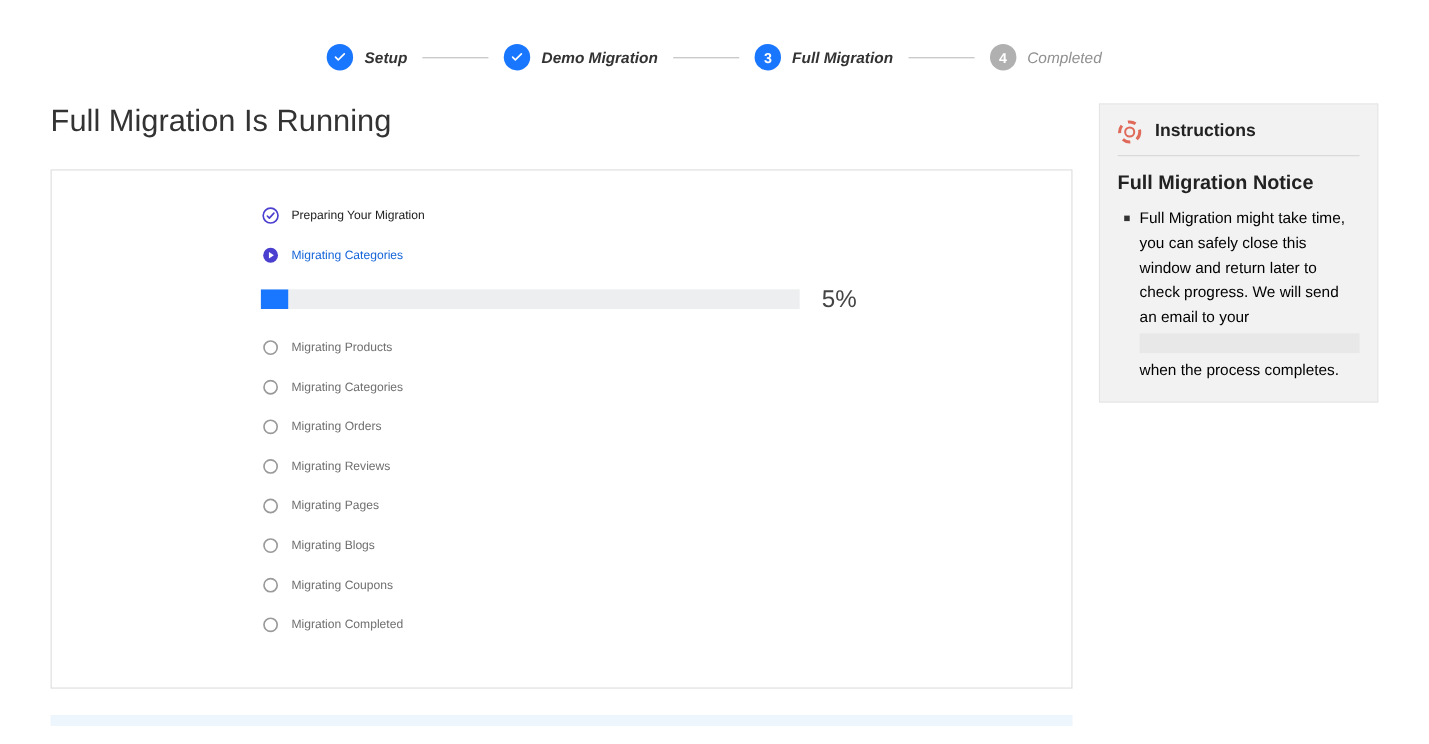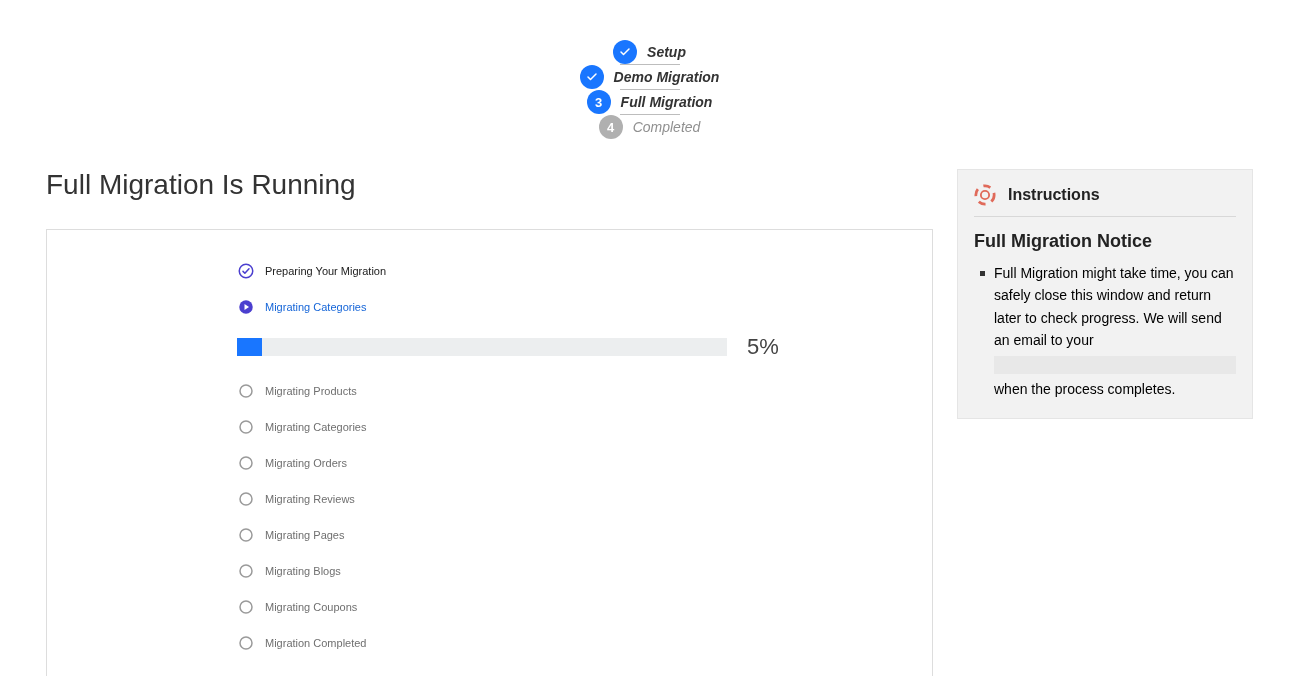--- a/index.html
+++ b/index.html
@@ -14,21 +14,20 @@
   .container {
     padding: 40px 46px 0 46px;
   }
   
   .stepper {
     display: flex;
     align-items: center;
     justify-content: center;
     gap: 0;
     padding: 0 0 30px 0;
-    flex-direction: column;
   }
   .step {
     display: flex;
     align-items: center;
     gap: 10px;
   }
   .step-circle {
     width: 24px;
     height: 24px;
     border-radius: 50%;
@@ -59,21 +58,21 @@
   }
   .check-svg { width: 12px; height: 12px; }
 
   
   .columns {
     display: flex;
     gap: 24px;
     align-items: flex-start;
   }
   .main-col { flex: 1; min-width: 0; }
-  .side-col { width: 296px; flex-shrink: 0; }
+  .side-col { width: 254px; flex-shrink: 0; }
 
   h1.page-title {
     font-size: 28px;
     font-weight: 400;
     margin: 0 0 28px 0;
     color: #333;
   }
 
   .panel {
     border: 1px solid #ddd;

